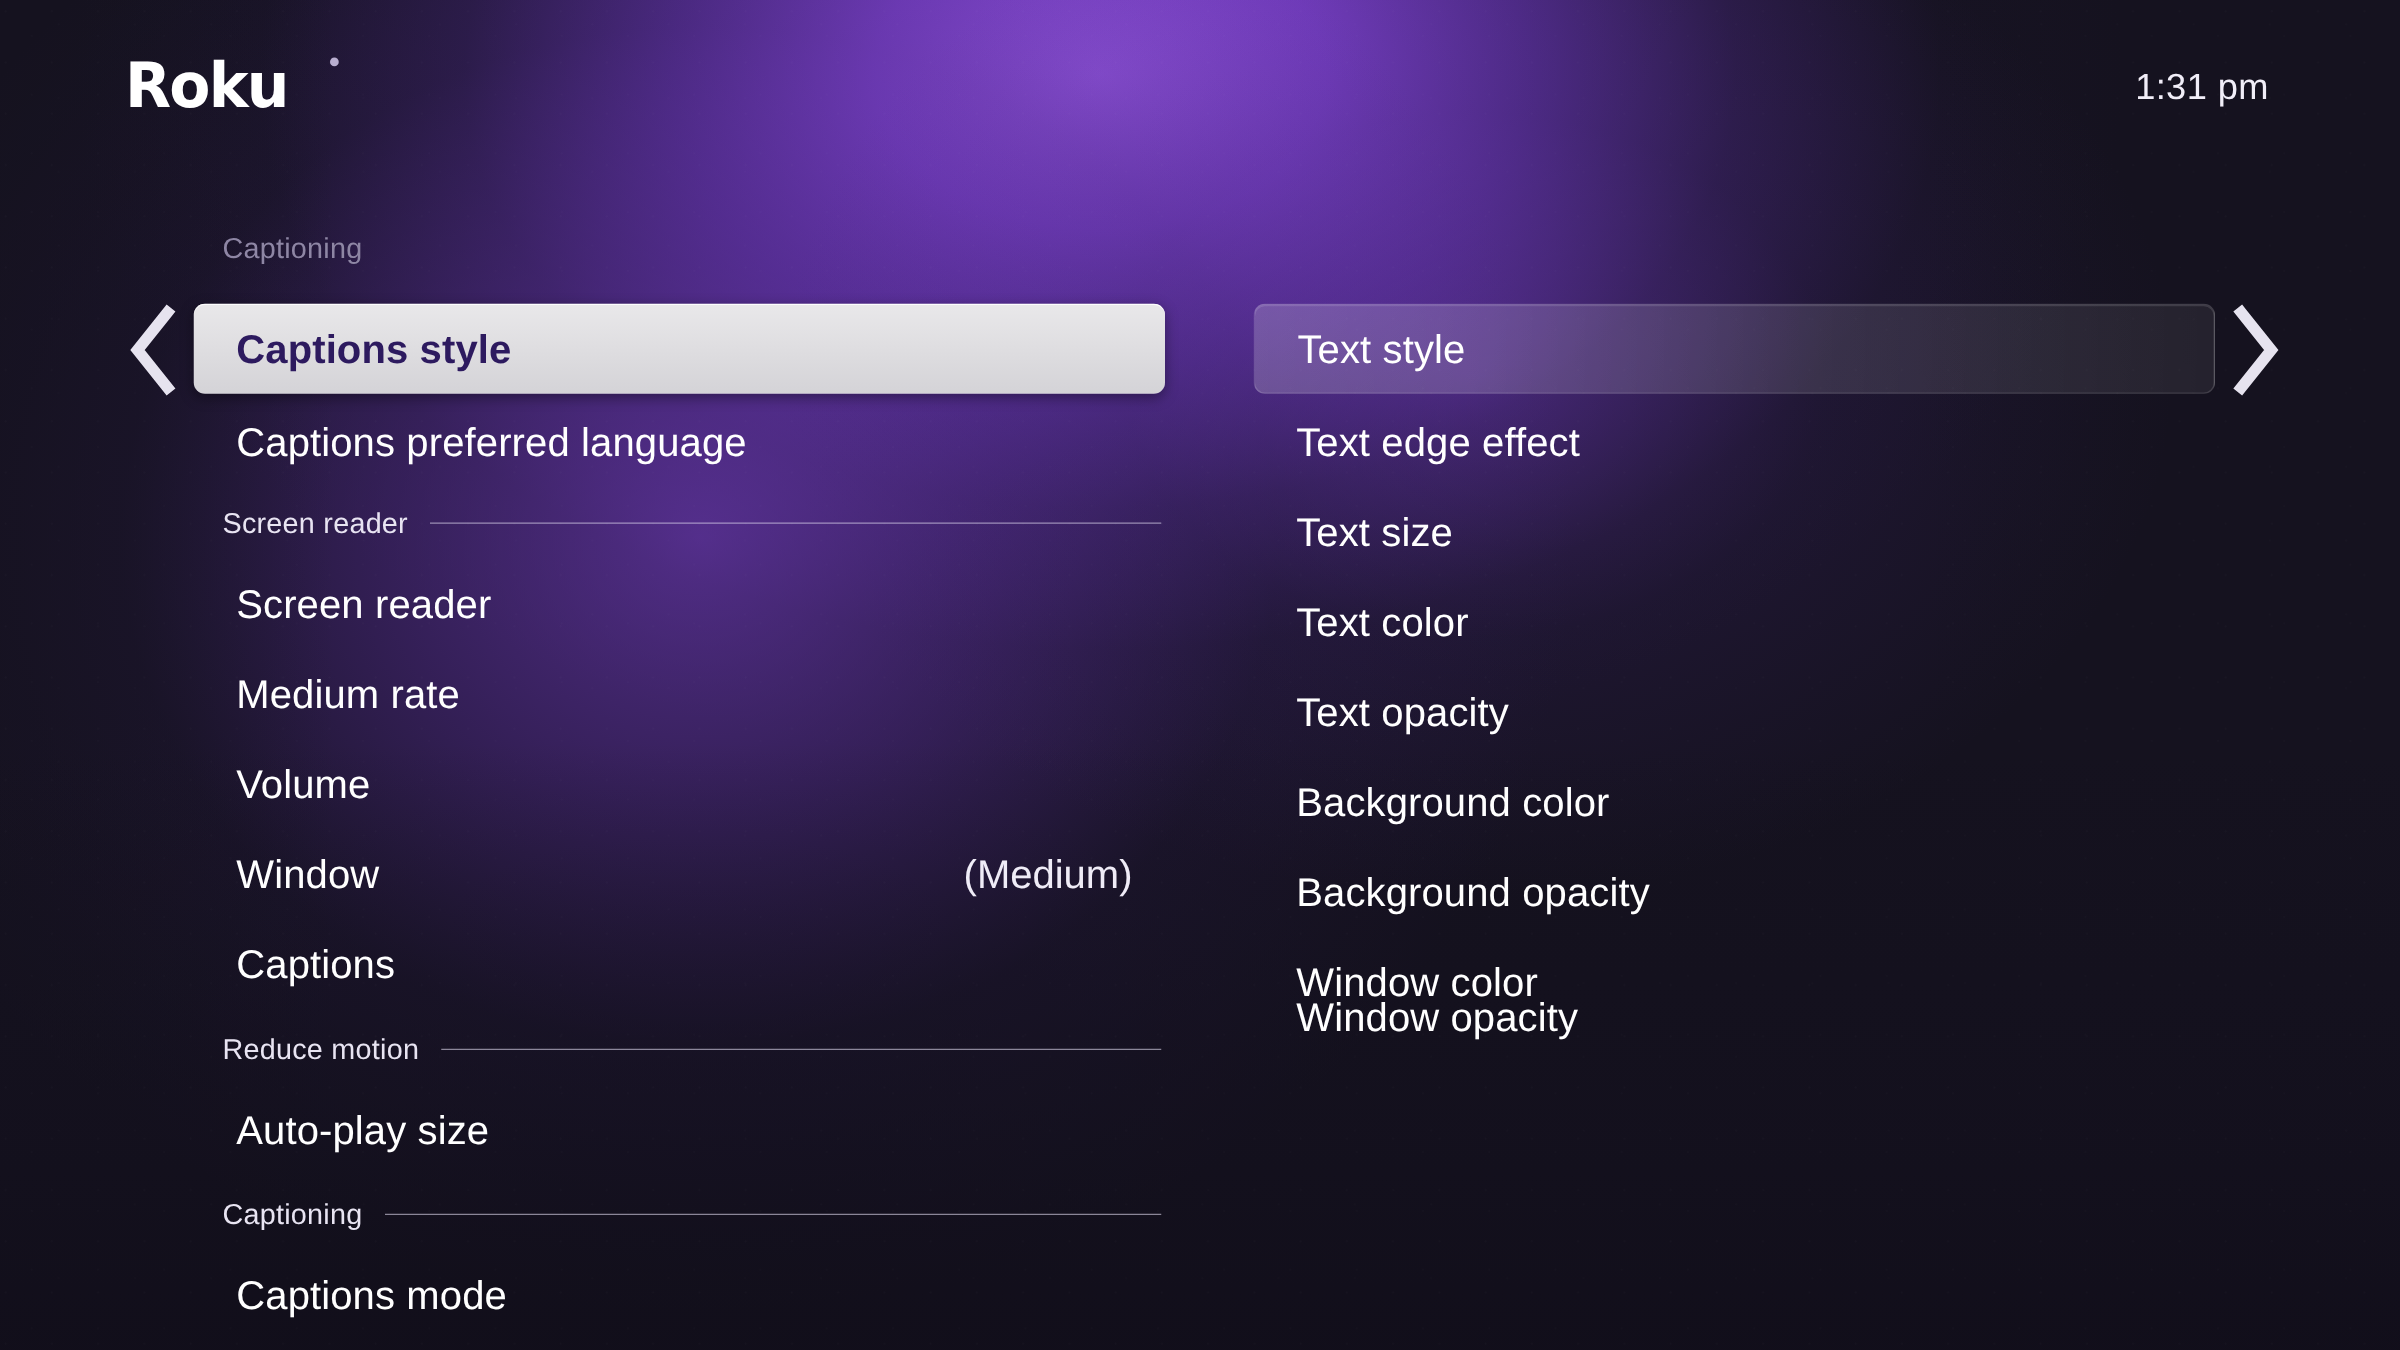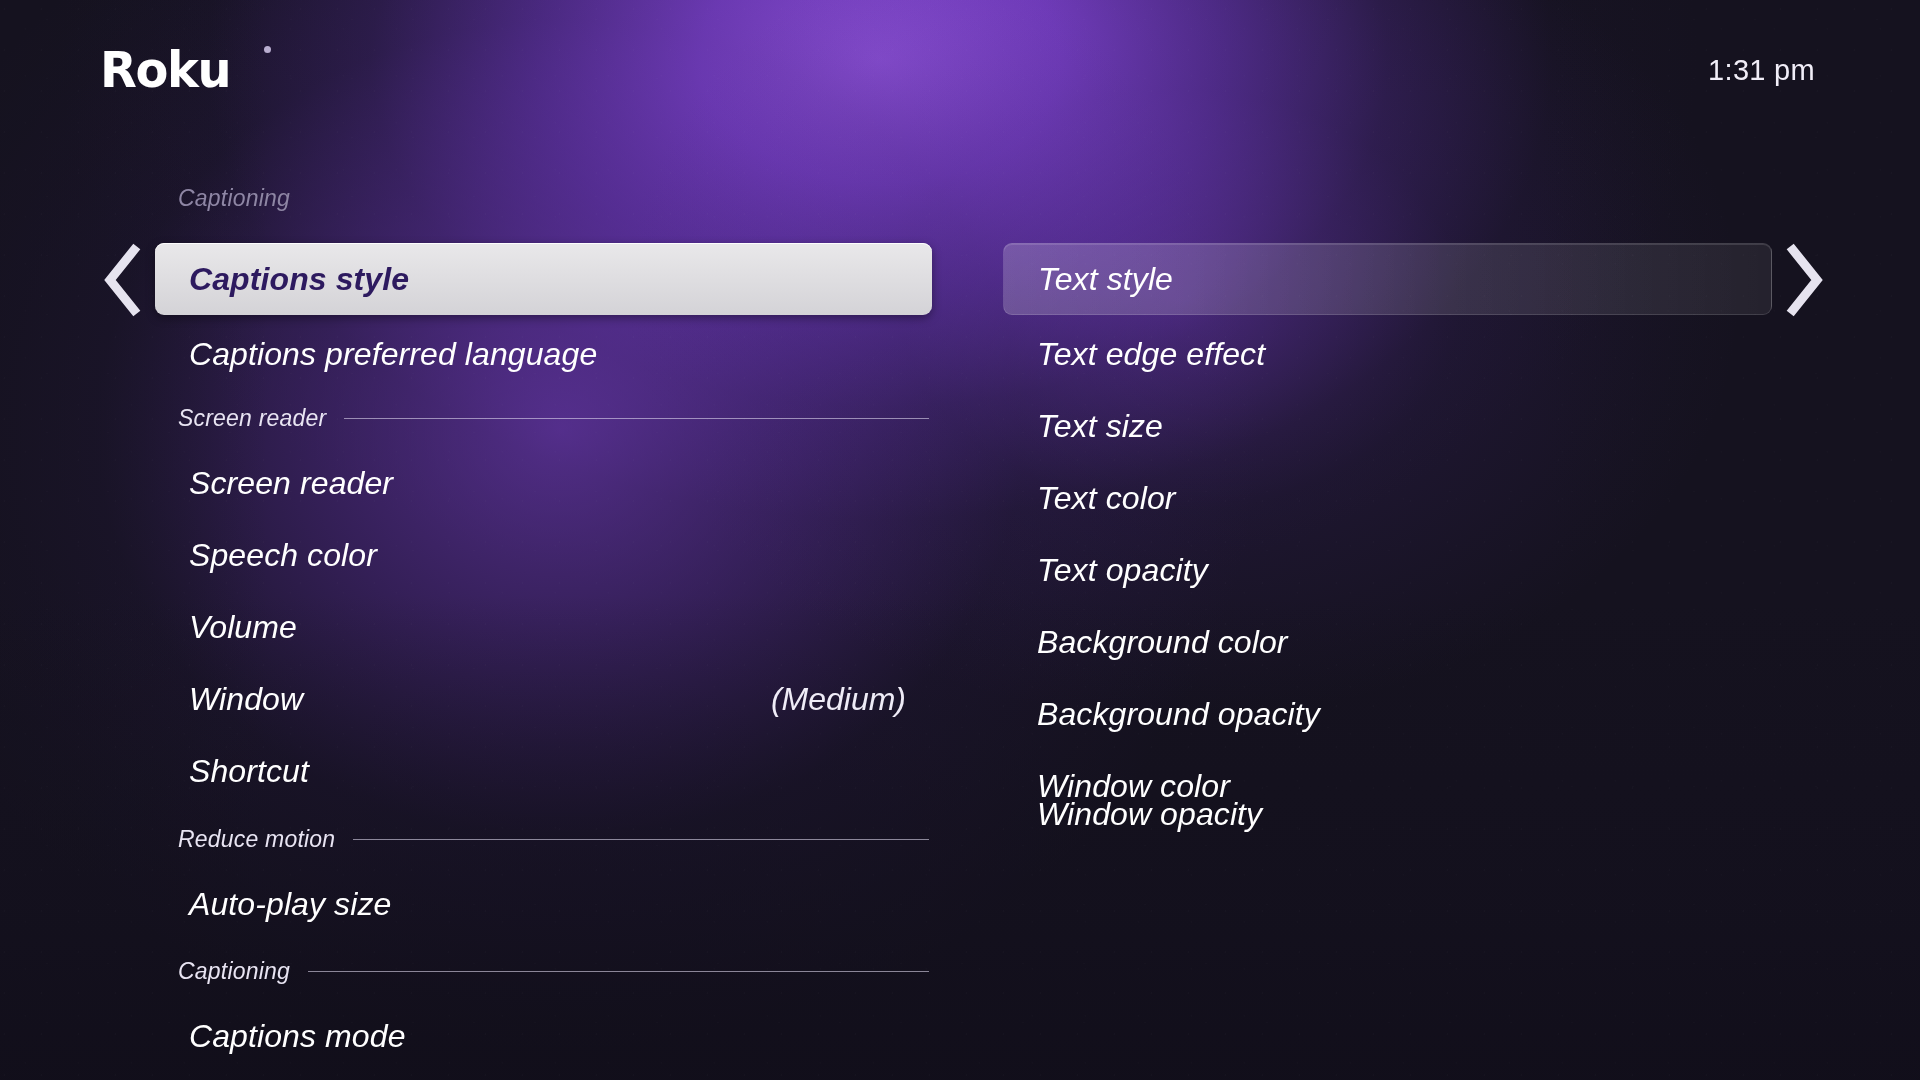--- a/index.html
+++ b/index.html
@@ -87,21 +87,21 @@
     font-size:42px; font-weight:400; color:#ffffff;
     letter-spacing:0.2px; line-height:1;
   }
   #clock {
     position:absolute; right:105px; top:54px;
     font-size:29px; color:#f1eef8; font-weight:400;
     letter-spacing:0.3px;
   }
 
   
-  #cols { position:absolute; left:0; top:0; width:1920px; height:1080px; z-index:5;font-style:italic; }
+  #cols { position:absolute; left:0; top:0; width:1920px; height:1080px; z-index:5; }
 
   .col { position:absolute; top:0; }
   #col-left  { left:155px; width:777px; }
   #col-right { left:1003px; width:769px; }
 
   
   .group-caption-plain {
     position:absolute; left:23px; color:#8e86a4;
     font-size:23px; letter-spacing:0.2px;
   }
@@ -204,31 +204,31 @@
 
       <div class="section-head" style="top:405px">
         <span>Screen reader</span>
         <span class="rule"></span>
       </div>
 
       <div class="row" style="top:449px">
         <span class="label">Screen reader</span>
       </div>
       <div class="row" style="top:521px">
-        <span class="label">Speech color</span>
+        <span class="label">Medium rate</span>
       </div>
       <div class="row" style="top:593px">
         <span class="label">Volume</span>
       </div>
       <div class="row" style="top:665px">
         <span class="label">Window</span>
         <span class="value">(Medium)</span>
       </div>
       <div class="row" style="top:737px">
-        <span class="label">Shortcut</span>
+        <span class="label">Captions</span>
       </div>
 
       <div class="section-head" style="top:826px">
         <span>Reduce motion</span>
         <span class="rule"></span>
       </div>
 
       <div class="row" style="top:870px">
         <span class="label">Auto-play size</span>
       </div>

